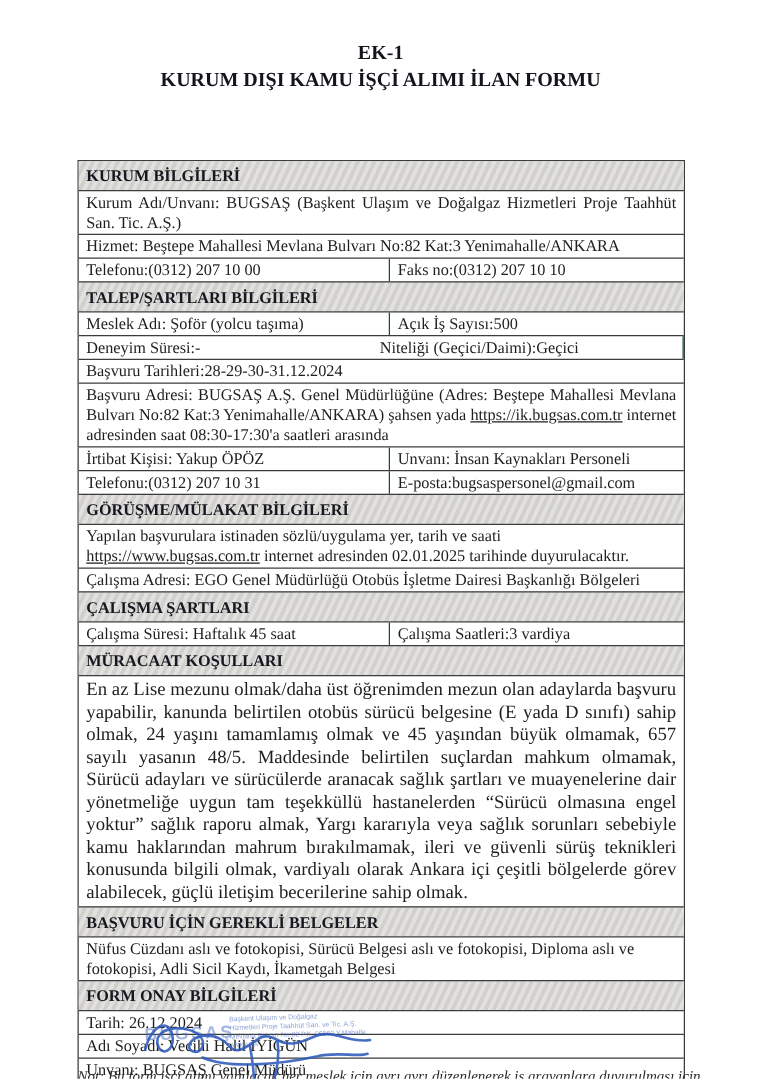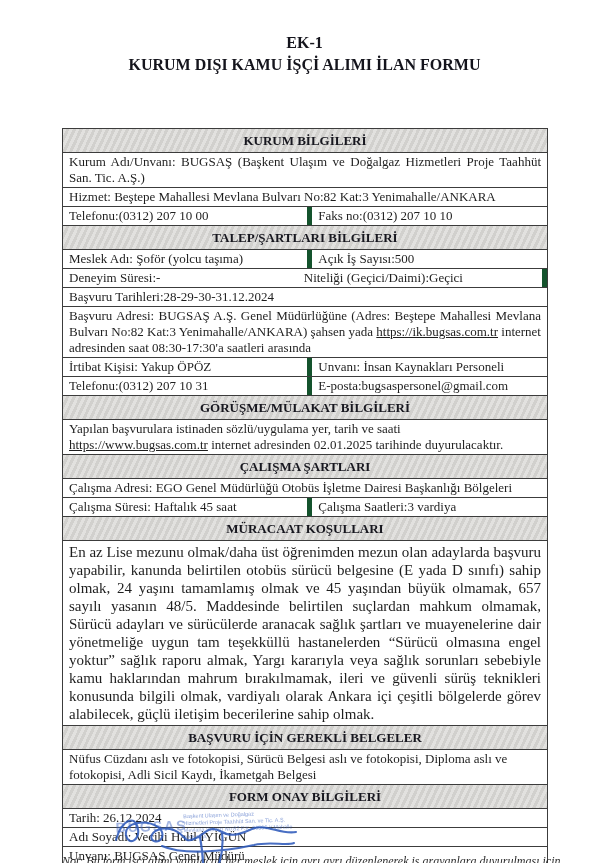--- a/index.html
+++ b/index.html
@@ -16,27 +16,26 @@
     position:absolute; left:62px; top:96px; width:486px;
     border:1.6px solid #3c3c3c; background:#fff;
   }
   .row { border-top:1px solid #3c3c3c; }
   .row:first-child { border-top:none; }
   .sec-header {
     font-weight:bold; font-size:13px; line-height:16px;
     padding:4px 6px 3px 6px; color:#17171f;
     background:#d8d7d4;
     background-image:repeating-linear-gradient(115deg, rgba(255,255,255,.25) 0 3px, rgba(0,0,0,.03) 3px 6px);
-    text-align:center;
   }
   .cell { font-size:13px; line-height:16px; padding:1px 6px; }
   .cell.multi { line-height:16px; }
   .justify { text-align:justify; }
   .two-col { display:flex; }
-  .col-l { width:51.5%; border-right:5px solid #14532d; }
+  .col-l { width:51.5%; border-right:1px solid #14532d; }
   .col-r { flex:1; }
   .para { font-size:15px; line-height:18px; padding:2px 6px; text-align:justify; }
   .doc-link { text-decoration:underline; color:inherit; cursor:pointer; }
   .kase-row { position:relative; height:30px; }
   .note {
     position:absolute; left:62px; top:822px; width:502px;
     font-size:12px; font-style:italic; line-height:15px; color:#2a2a2a;
   }
   .note b { font-weight:normal; }
   
@@ -96,22 +95,22 @@
     <div class="row two-col">
       <div class="cell col-l">Telefonu:(0312) 207 10 31</div>
       <div class="cell col-r">E-posta:bugsaspersonel@gmail.com</div>
     </div>
 
     <div class="row sec-header">GÖRÜŞME/MÜLAKAT BİLGİLERİ</div>
     <div class="row cell multi">
       <span>Yapılan başvurulara istinaden sözlü/uygulama yer, tarih ve saati </span><span class="doc-link">https://www.bugsas.com.tr</span><span> internet adresinden 02.01.2025 tarihinde duyurulacaktır.</span>
     </div>
 
+    <div class="row cell">Çalışma Adresi: EGO Genel Müdürlüğü Otobüs İşletme Dairesi Başkanlığı Bölgeleri</div>
     <div class="row sec-header">ÇALIŞMA ŞARTLARI</div>
-    <div class="row cell">Çalışma Adresi: EGO Genel Müdürlüğü Otobüs İşletme Dairesi Başkanlığı Bölgeleri</div>
     <div class="row two-col">
       <div class="cell col-l">Çalışma Süresi: Haftalık 45 saat</div>
       <div class="cell col-r">Çalışma Saatleri:3 vardiya</div>
     </div>
 
     <div class="row sec-header">MÜRACAAT KOŞULLARI</div>
     <div class="row para">En az Lise mezunu olmak/daha üst öğrenimden mezun olan adaylarda başvuru yapabilir, kanunda belirtilen otobüs sürücü belgesine (E yada D sınıfı) sahip olmak, 24 yaşını tamamlamış olmak ve 45 yaşından büyük olmamak, 657 sayılı yasanın 48/5. Maddesinde belirtilen suçlardan mahkum olmamak, Sürücü adayları ve sürücülerde aranacak sağlık şartları ve muayenelerine dair yönetmeliğe uygun tam teşekküllü hastanelerden “Sürücü olmasına engel yoktur” sağlık raporu almak, Yargı kararıyla veya sağlık sorunları sebebiyle kamu haklarından mahrum bırakılmamak, ileri ve güvenli sürüş teknikleri konusunda bilgili olmak, vardiyalı olarak Ankara içi çeşitli bölgelerde görev alabilecek, güçlü iletişim becerilerine sahip olmak.</div>
 
     <div class="row sec-header">BAŞVURU İÇİN GEREKLİ BELGELER</div>
     <div class="row cell multi">Nüfus Cüzdanı aslı ve fotokopisi, Sürücü Belgesi aslı ve fotokopisi, Diploma aslı ve fotokopisi, Adli Sicil Kaydı, İkametgah Belgesi</div>

